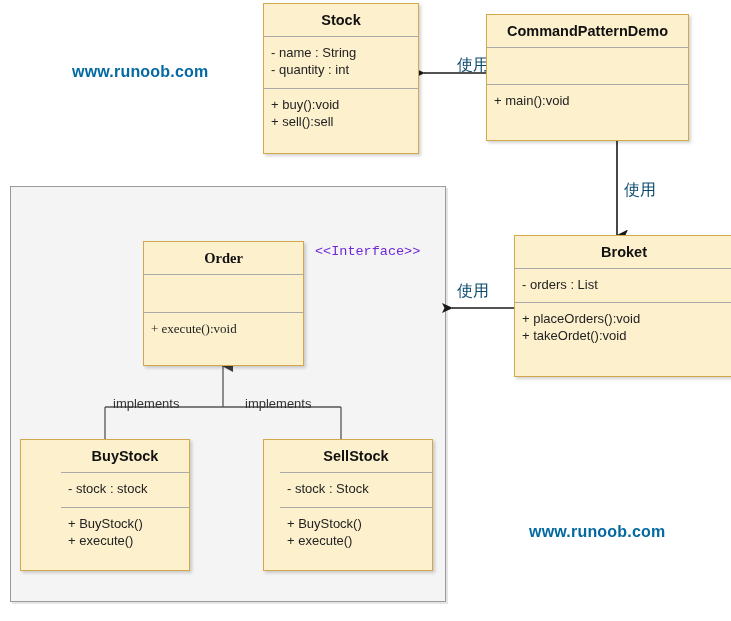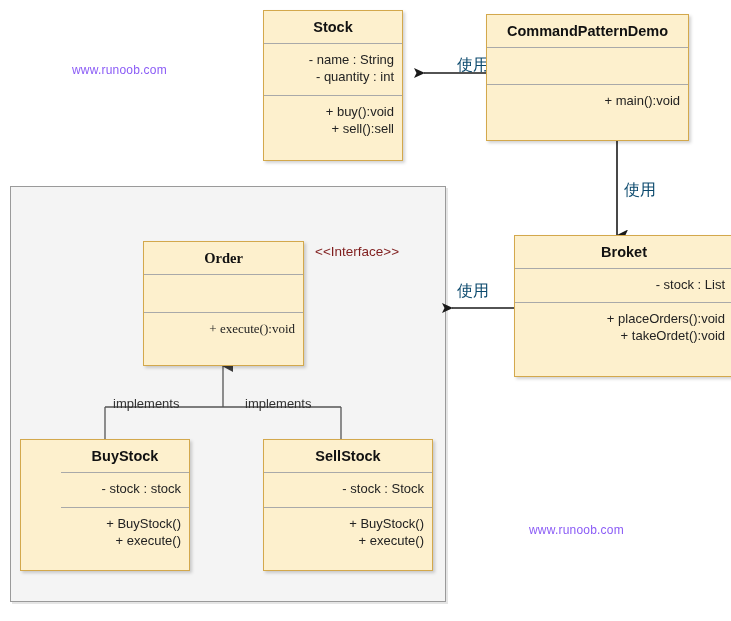--- a/index.html
+++ b/index.html
@@ -48,21 +48,20 @@
     border-bottom: 1px solid #a9a9a9;
     box-sizing: border-box;
     white-space: nowrap;
   }
   .uml-compartment {
     padding: 7px 8px 7px 7px;
     box-sizing: border-box;
     font-size: 13px;
     color: #222222;
     line-height: 17px;
-    text-align: right;
   }
   .uml-compartment.attrs {
     border-bottom: 1px solid #a9a9a9;
   }
   .uml-compartment .member {
     white-space: nowrap;
   }
 
   
   .edge-svg {
@@ -88,41 +87,43 @@
   .edge-label {
     position: absolute;
     font-size: 16px;
     color: #0c4a6e;
     white-space: nowrap;
     line-height: 1;
   }
   .stereotype-label {
     position: absolute;
     font-size: 13.5px;
-    color: #7f1d1d;
-    white-space: nowrap;
-    line-height: 1;
+    color: #6d28d9;
+    white-space: nowrap;
+    line-height: 1;
+    font-family: Liberation Mono, monospace;
   }
   .impl-label {
     position: absolute;
     font-size: 13px;
     color: #333333;
     white-space: nowrap;
     line-height: 1;
     margin-top: 13px;
   }
 
   
   .watermark {
     position: absolute;
-    font-size: 12px;
-    color: #8b5cf6;
+    font-size: 16px;
+    color: #0369a1;
     white-space: nowrap;
     line-height: 1;
     letter-spacing: 0.2px;
+    font-weight: bold;
   }
 </style>
 </head>
 <body>
 
 <div id="canvas">
 
   <div class="group-panel" style="left:10px; top:186px; width:436px; height:416px;"></div>
 
   <svg class="edge-svg" viewBox="0 0 731 621" xmlns="http://www.w3.org/2000/svg">
@@ -156,21 +157,21 @@
   <div class="edge-label" style="left:457px; top:57px;">使用</div>
 
   <div class="edge-label" style="left:624px; top:182px;">使用</div>
 
   <div class="edge-label" style="left:457px; top:283px;">使用</div>
 
   <div class="impl-label" style="left:113px; top:384px;">implements</div>
 
   <div class="impl-label" style="left:245px; top:384px;">implements</div>
 
-  <div class="uml-class" style="left:263px; top:10px; width:140px; height:151px;">
+  <div class="uml-class" style="left:263px; top:3px; width:156px; height:151px;">
     <div class="uml-title">Stock</div>
     <div class="uml-compartment attrs" style="height:52px;">
       <div class="member">- name : String</div>
       <div class="member">- quantity : int</div>
     </div>
     <div class="uml-compartment methods">
       <div class="member">+ buy():void</div>
       <div class="member">+ sell():sell</div>
     </div>
   </div>
@@ -179,21 +180,21 @@
     <div class="uml-title">CommandPatternDemo</div>
     <div class="uml-compartment attrs" style="height:37px;"></div>
     <div class="uml-compartment methods">
       <div class="member">+ main():void</div>
     </div>
   </div>
 
   <div class="uml-class" style="left:514px; top:235px; width:220px; height:142px;">
     <div class="uml-title">Broket</div>
     <div class="uml-compartment attrs" style="height:34px;">
-      <div class="member">- stock : List</div>
+      <div class="member">- orders : List</div>
     </div>
     <div class="uml-compartment methods">
       <div class="member">+ placeOrders():void</div>
       <div class="member">+ takeOrdet():void</div>
     </div>
   </div>
 
   <div class="uml-class" style="left:143px; top:241px; width:161px; height:125px;font-family:Liberation Serif, serif;">
     <div class="uml-title">Order</div>
     <div class="uml-compartment attrs" style="height:38px;"></div>
@@ -208,21 +209,21 @@
     <div class="uml-title">BuyStock</div>
     <div class="uml-compartment attrs" style="height:35px;">
       <div class="member">- stock : stock</div>
     </div>
     <div class="uml-compartment methods">
       <div class="member">+ BuyStock()</div>
       <div class="member">+ execute()</div>
     </div>
   </div>
 
-  <div class="uml-class" style="left:263px; top:439px; width:170px; height:132px;">
+  <div class="uml-class" style="left:263px; top:439px; width:170px; height:132px;padding-left:16px;">
     <div class="uml-title">SellStock</div>
     <div class="uml-compartment attrs" style="height:35px;">
       <div class="member">- stock : Stock</div>
     </div>
     <div class="uml-compartment methods">
       <div class="member">+ BuyStock()</div>
       <div class="member">+ execute()</div>
     </div>
   </div>
 

